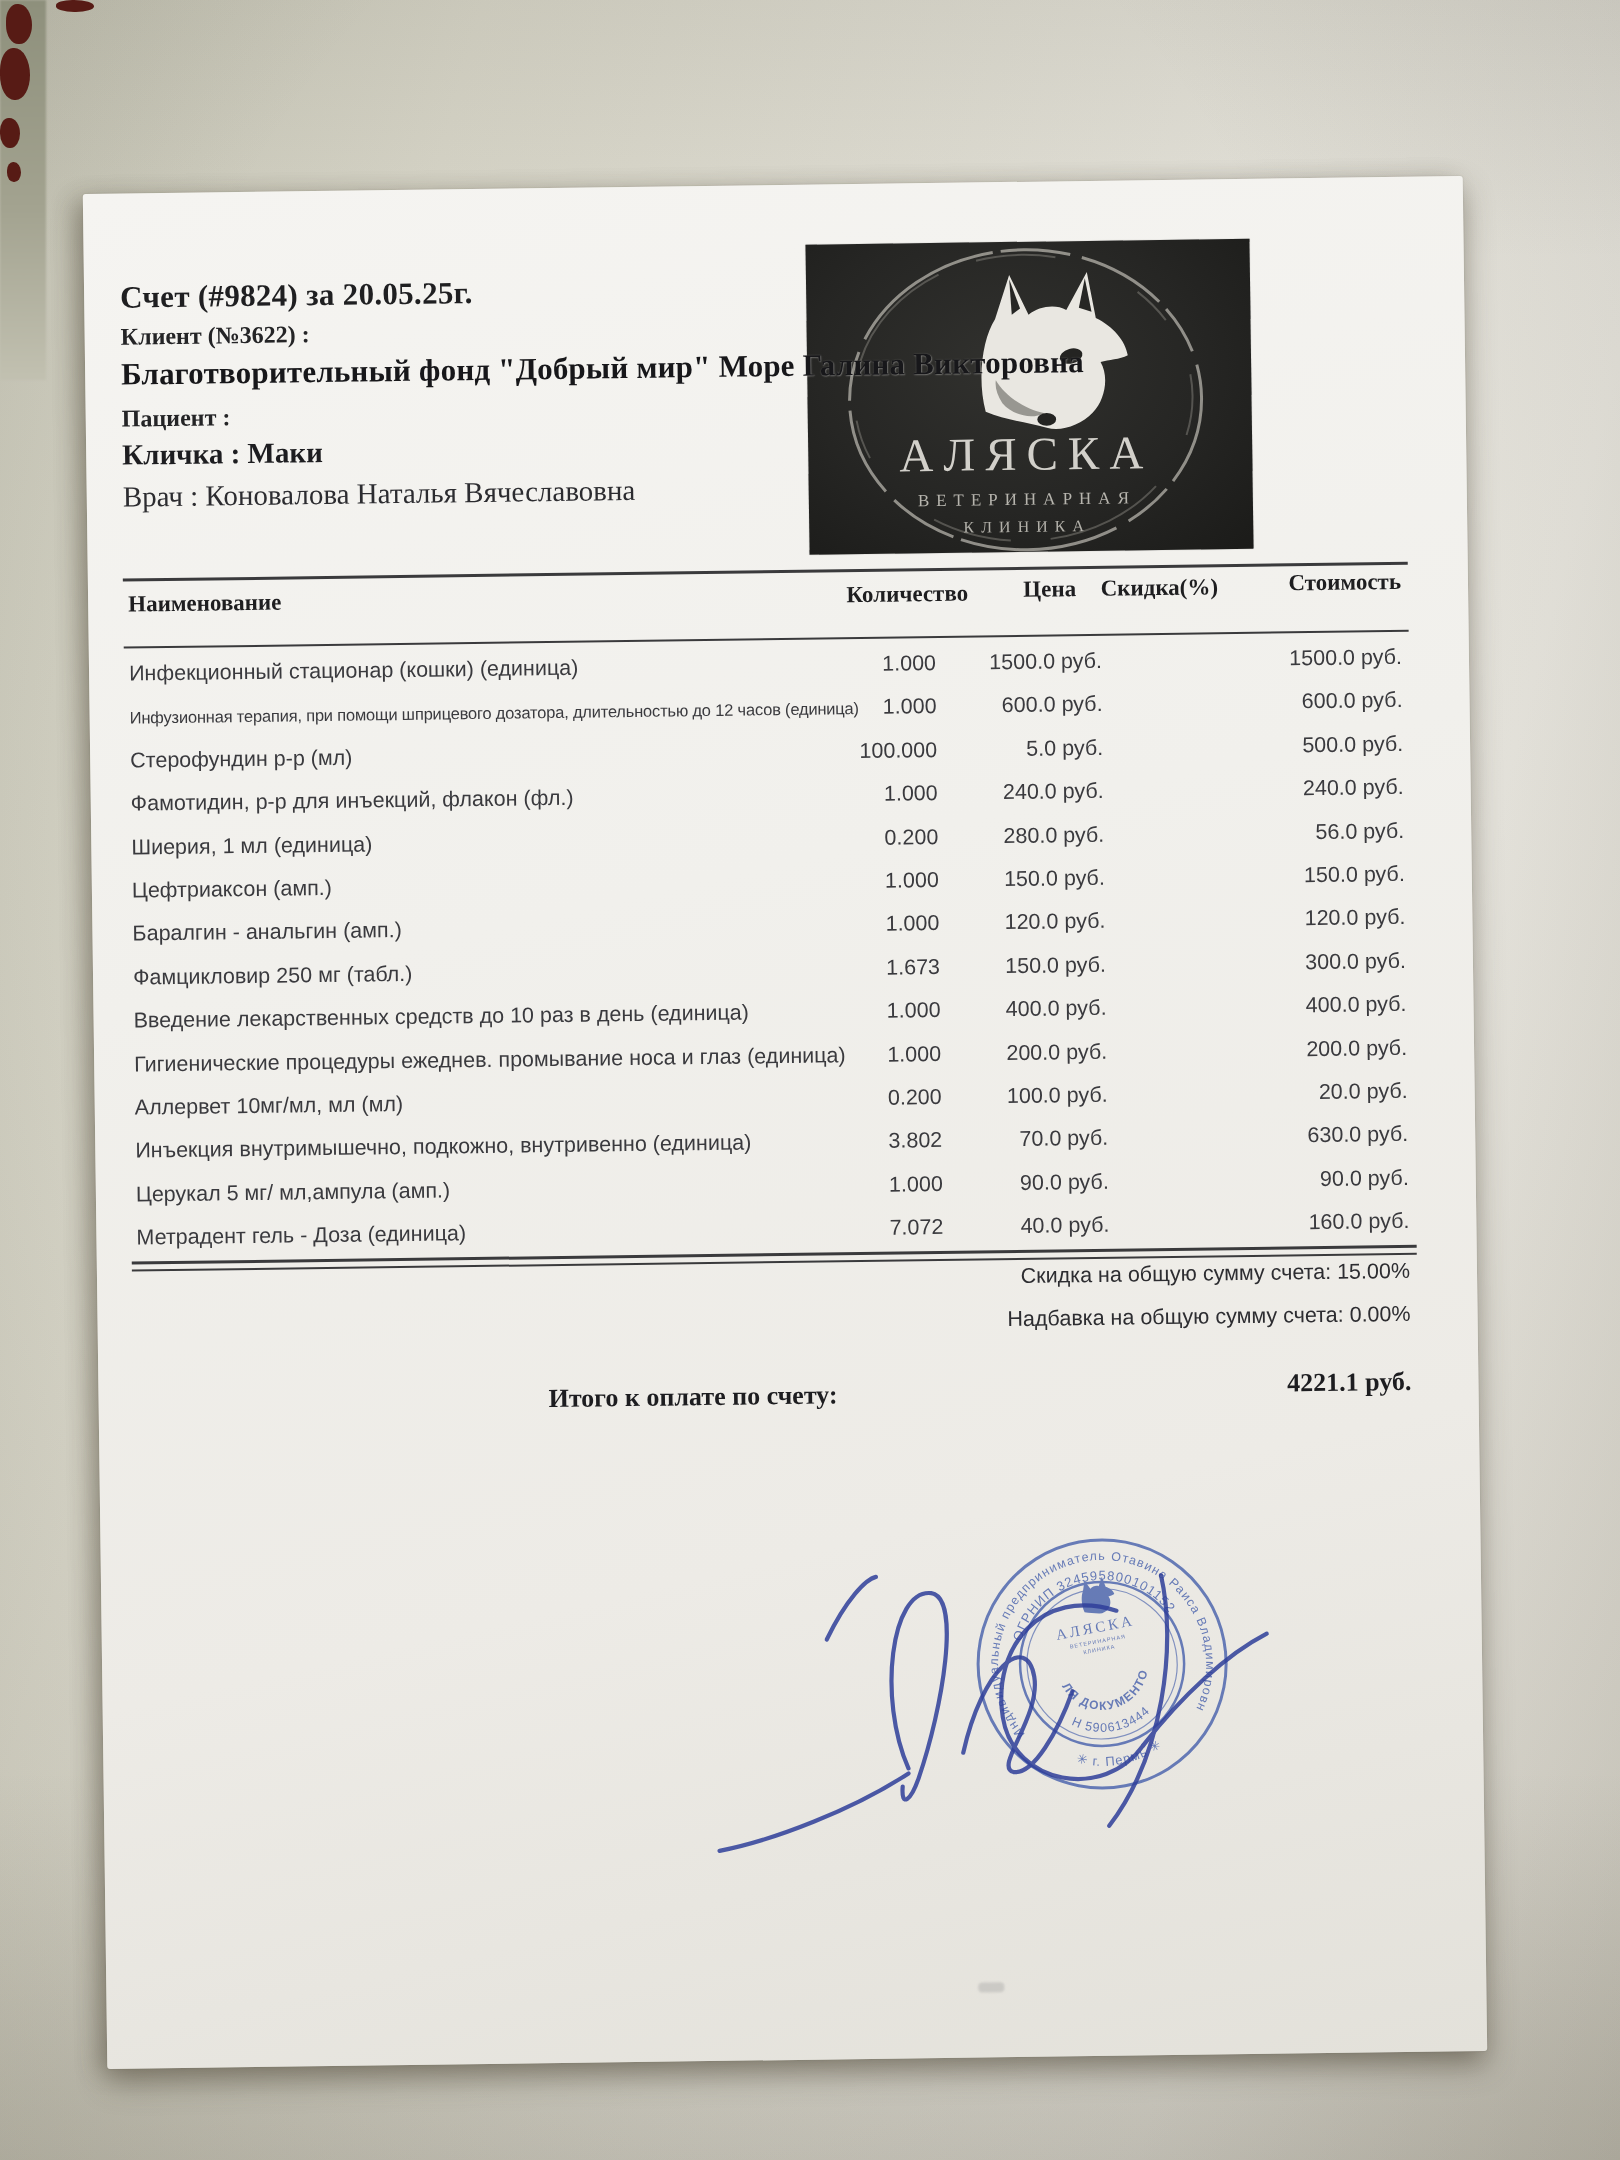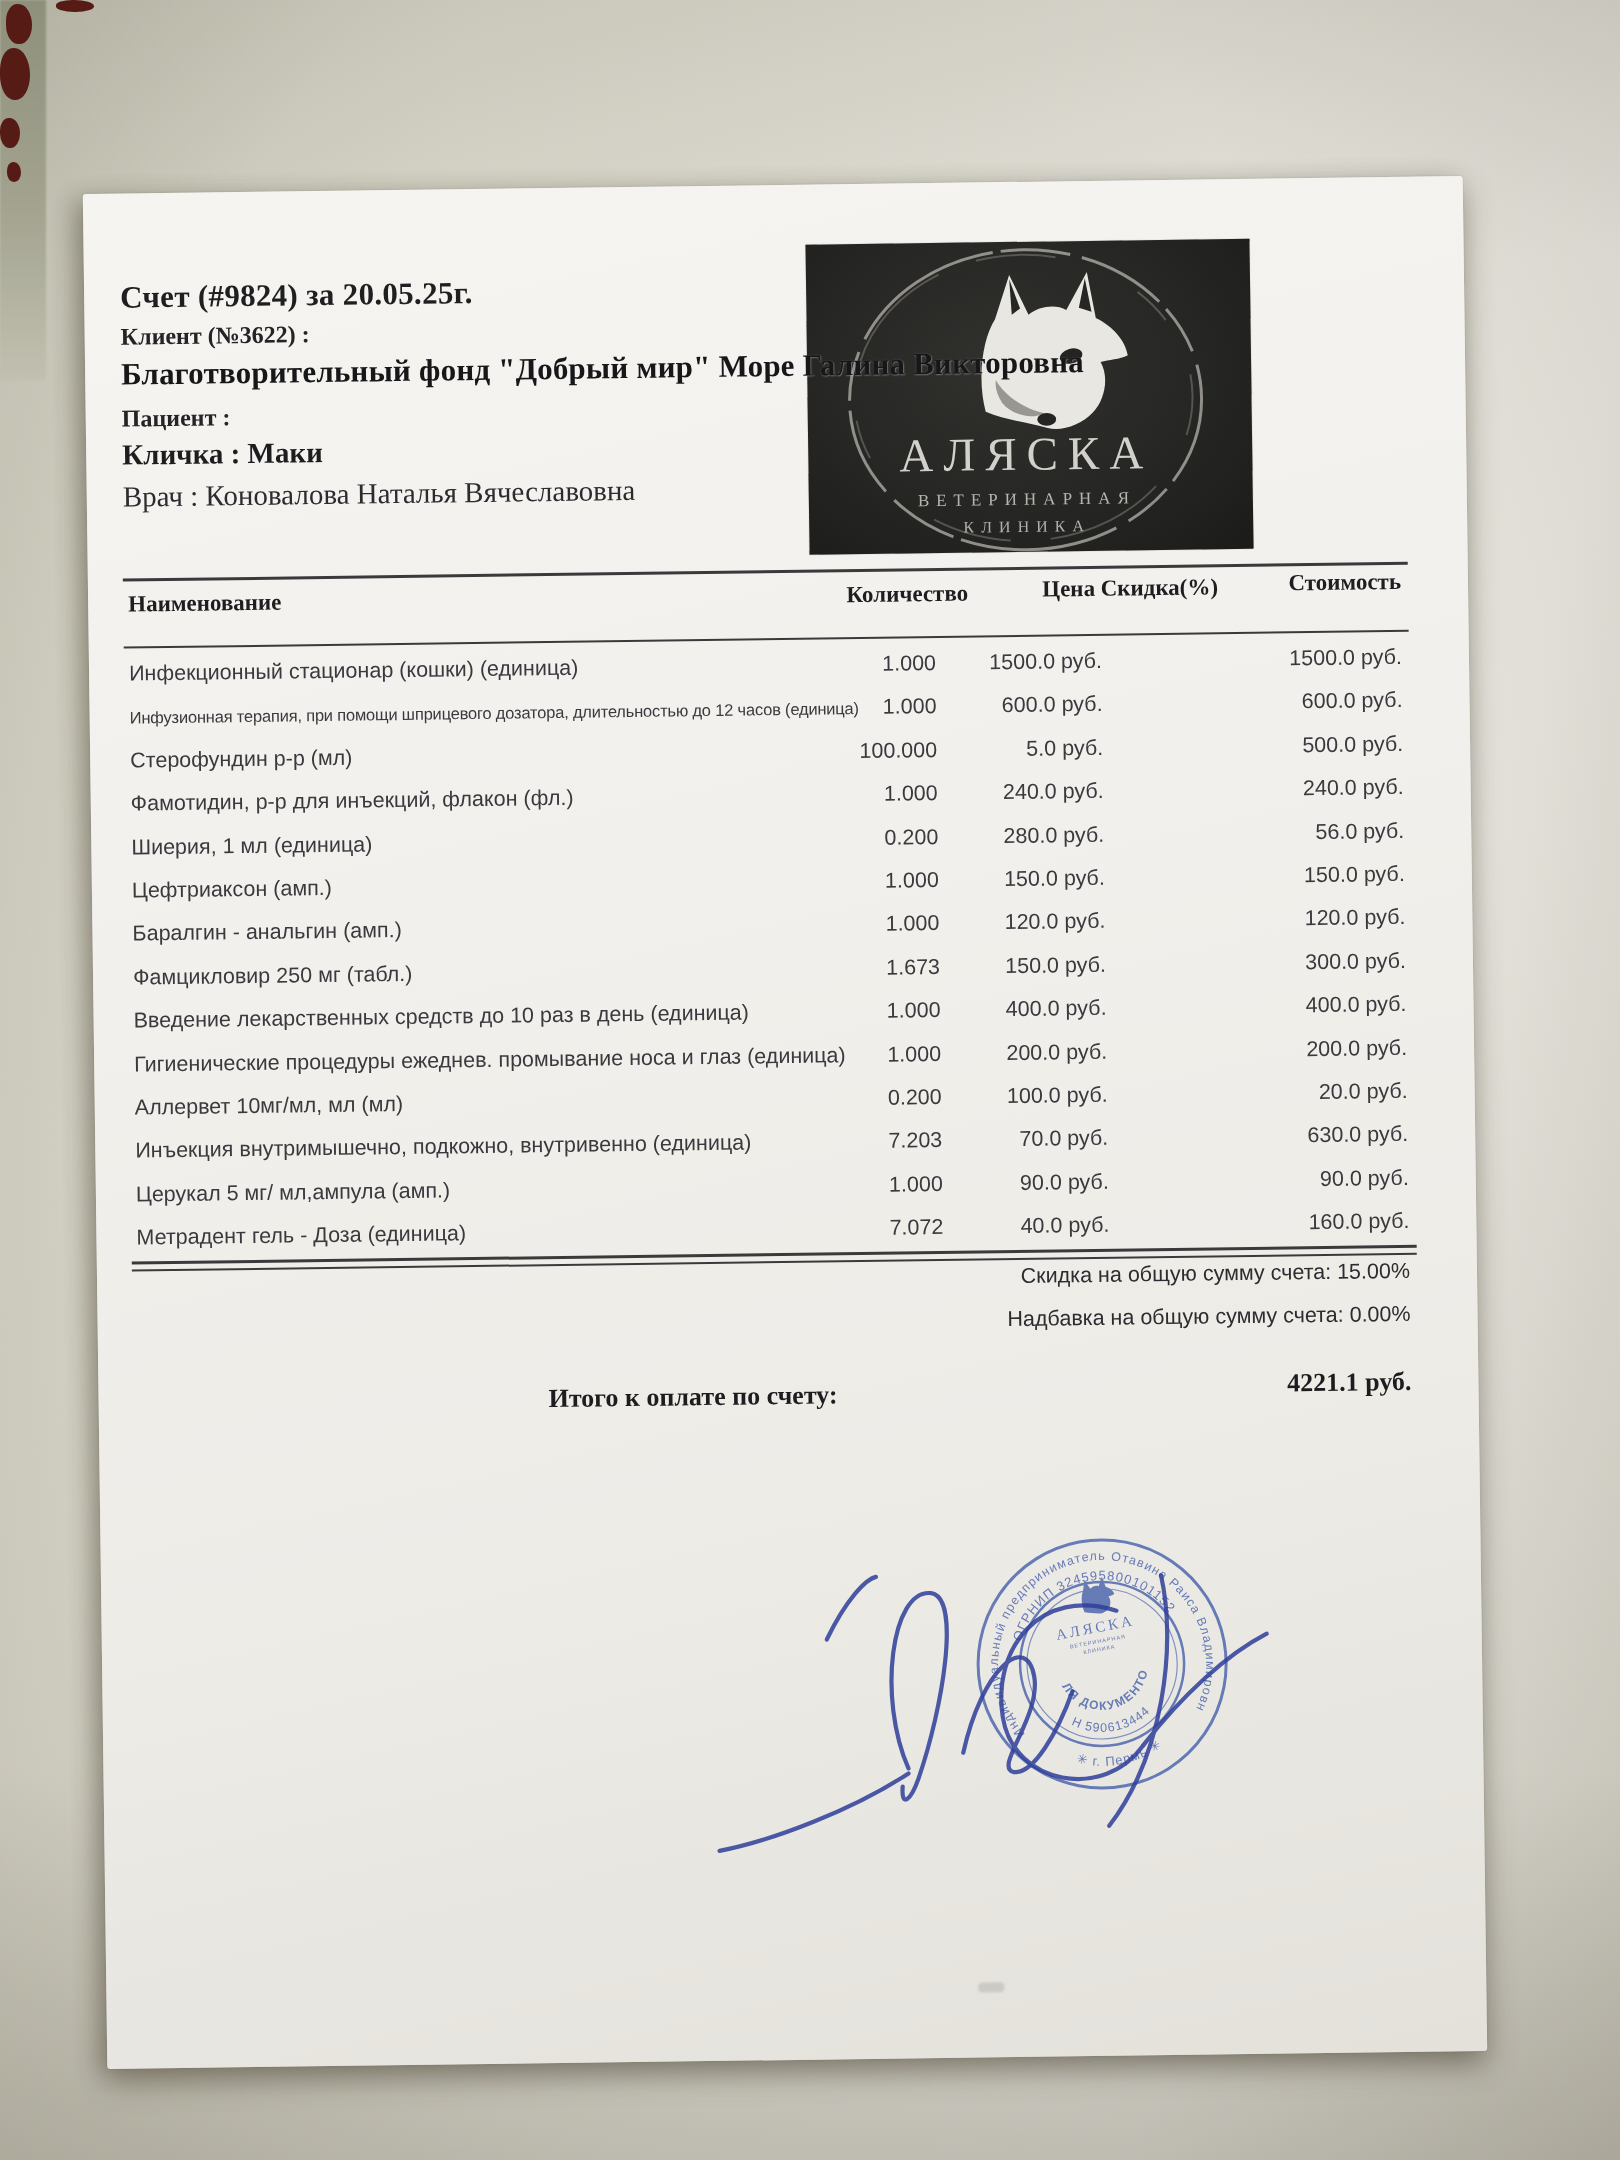--- a/index.html
+++ b/index.html
@@ -92,21 +92,21 @@
   </div>
 
   <div class="abs tline" style="top:385px;"></div>
   <div class="abs tline" style="top:453px;height:2px;"></div>
   <div class="abs tline" style="top:1068px;height:3px;"></div>
   <div class="abs tline" style="top:1076px;height:1.5px;"></div>
 
   <div class="abs" style="left:40px;top:398px;width:1290px;height:40px;">
     <span class="abs th" style="left:0;">Наименование</span>
     <span class="abs th" style="right:450px;">Количество</span>
-    <span class="abs th" style="right:323px;top:-3px;">Цена</span>
+    <span class="abs th" style="right:342px;top:-3px;">Цена</span>
     <span class="abs th" style="right:200px;top:-3px;">Скидка(%)</span>
     <span class="abs th" style="right:17px;top:-6px;">Стоимость</span>
   </div>
 
   <div class="abs rows-host">
   <div class="trow">
     <span class="tname">Инфекционный стационар (кошки) (единица)</span>
     <span class="tqty">1.000</span>
     <span class="tprice">1500.0 руб.</span>
     <span class="tcost">1500.0 руб.</span>
@@ -177,21 +177,21 @@
 
   <div class="trow">
     <span class="tname">Аллервет 10мг/мл, мл (мл)</span>
     <span class="tqty">0.200</span>
     <span class="tprice">100.0 руб.</span>
     <span class="tcost">20.0 руб.</span>
   </div>
 
   <div class="trow">
     <span class="tname">Инъекция внутримышечно, подкожно, внутривенно (единица)</span>
-    <span class="tqty">7.203</span>
+    <span class="tqty">3.802</span>
     <span class="tprice">70.0 руб.</span>
     <span class="tcost">630.0 руб.</span>
   </div>
 
   <div class="trow">
     <span class="tname">Церукал 5 мг/ мл,ампула (амп.)</span>
     <span class="tqty">1.000</span>
     <span class="tprice">90.0 руб.</span>
     <span class="tcost">90.0 руб.</span>
   </div>

